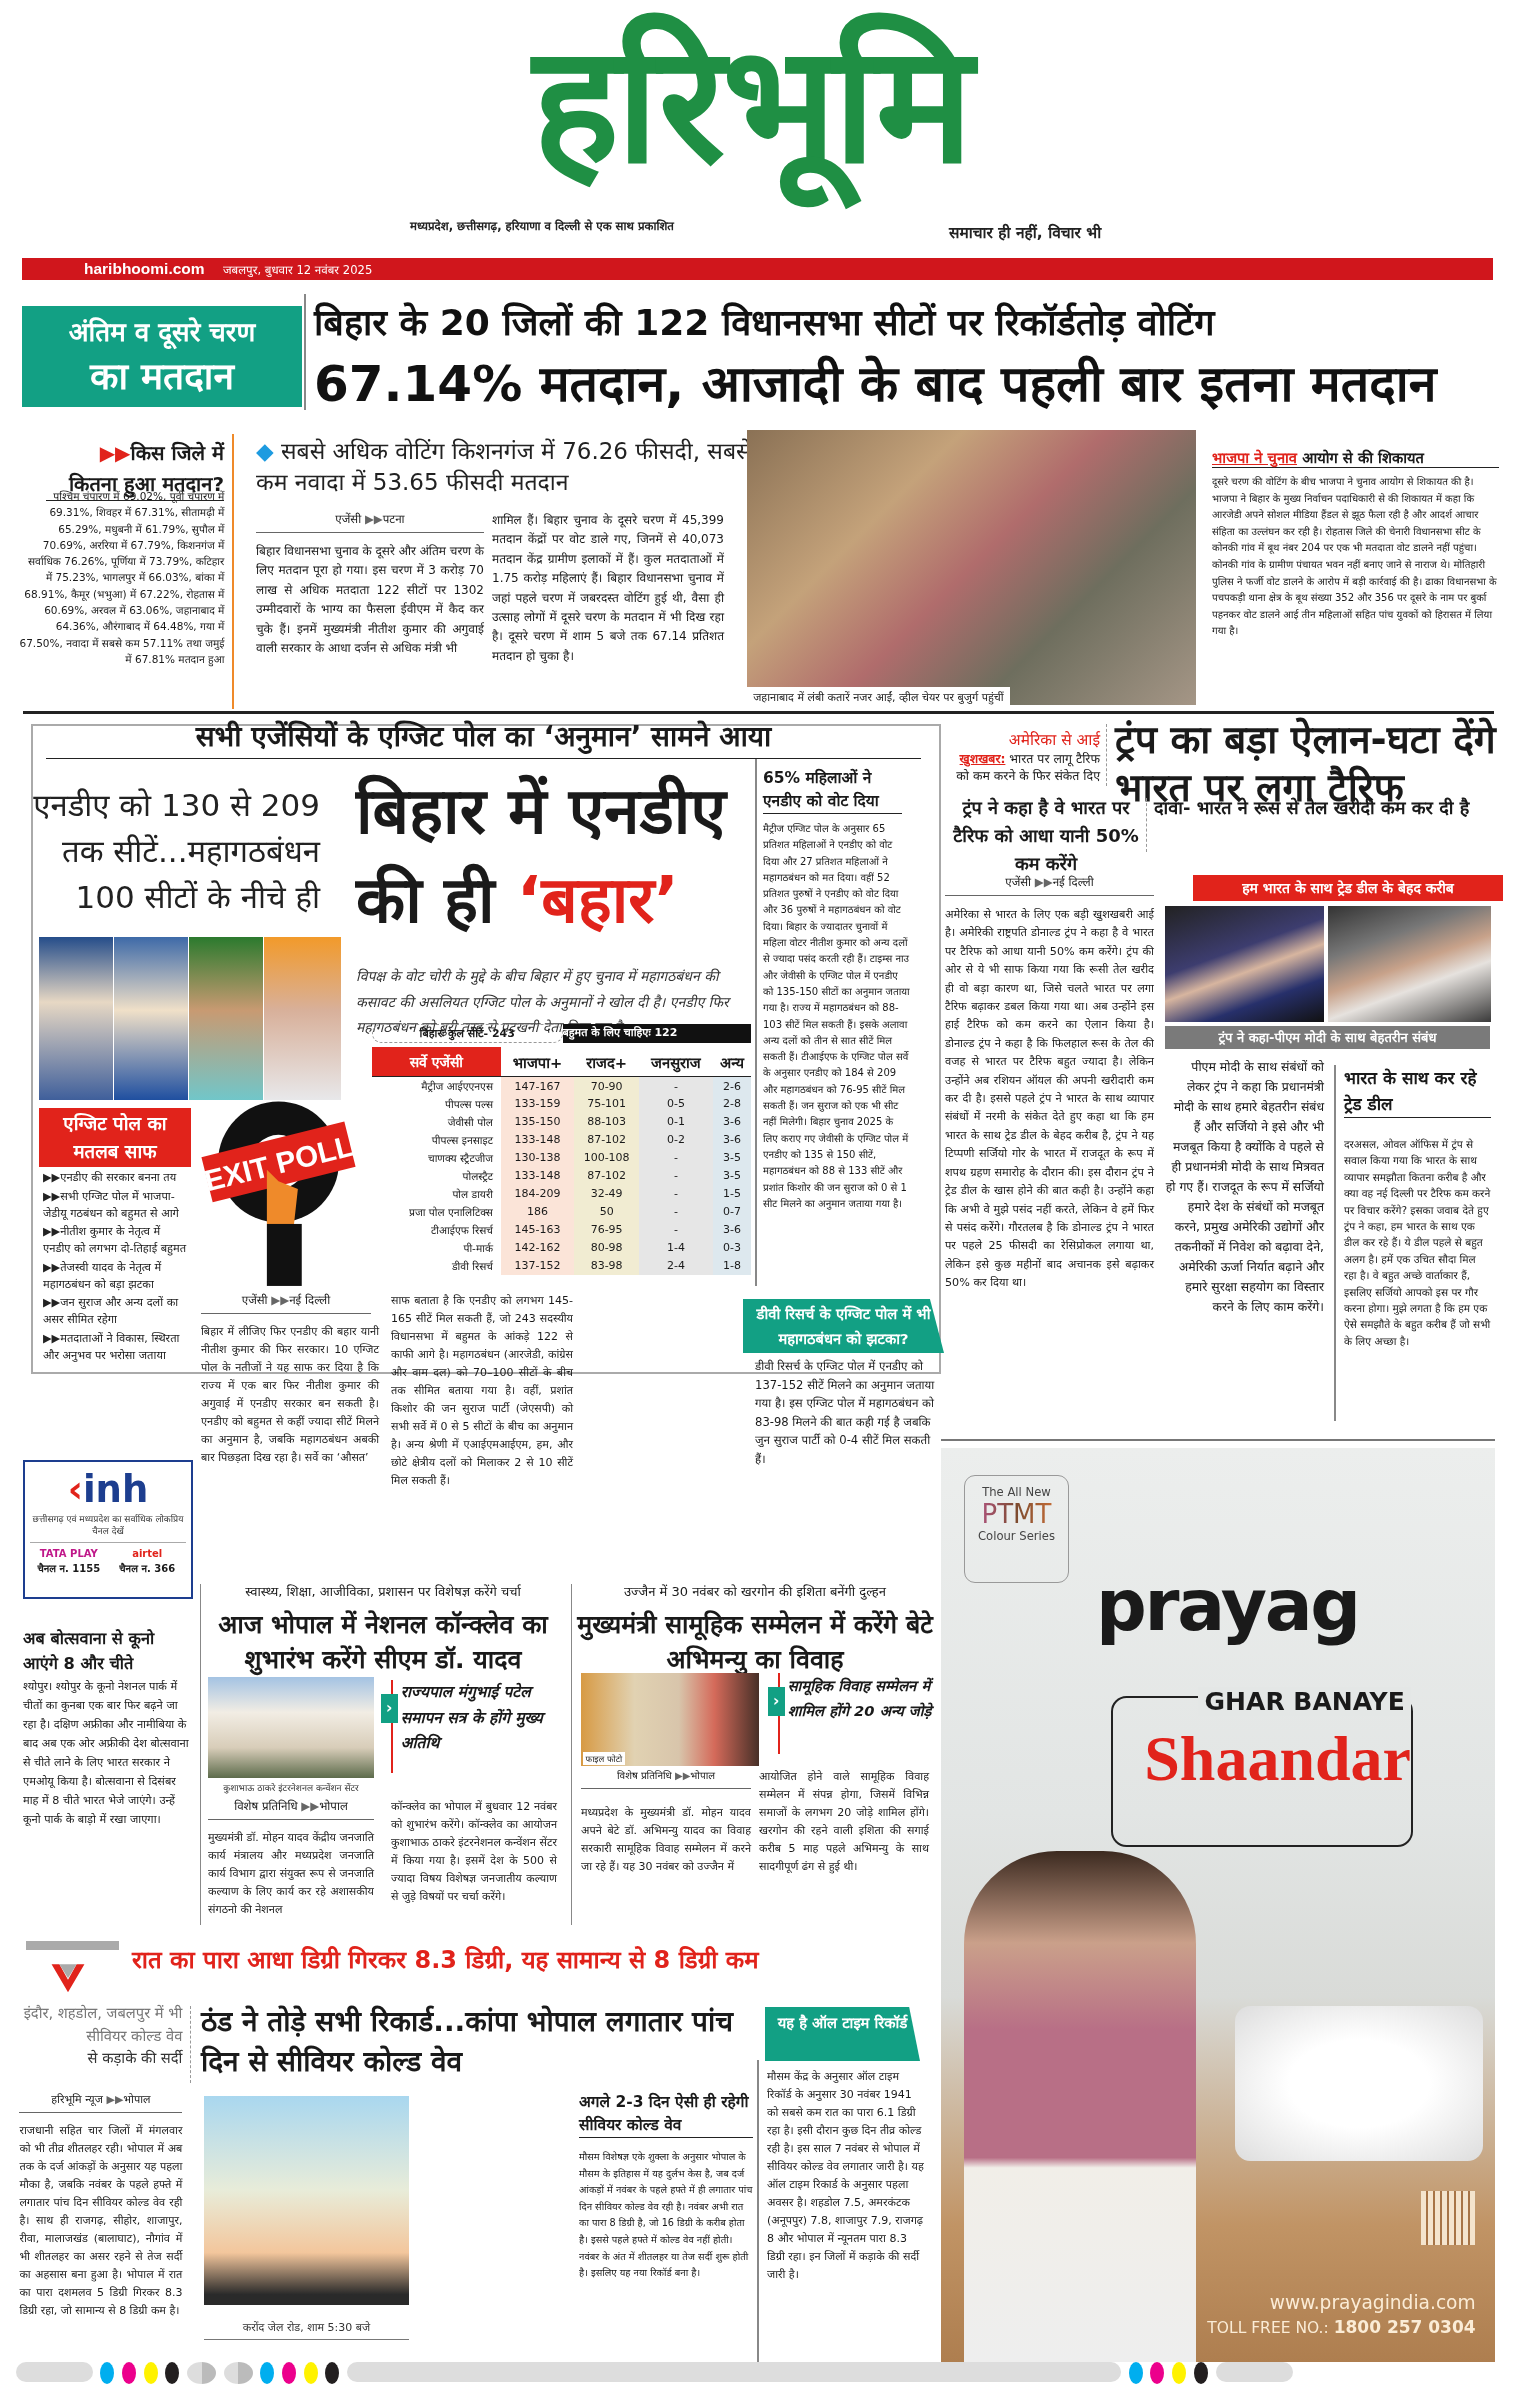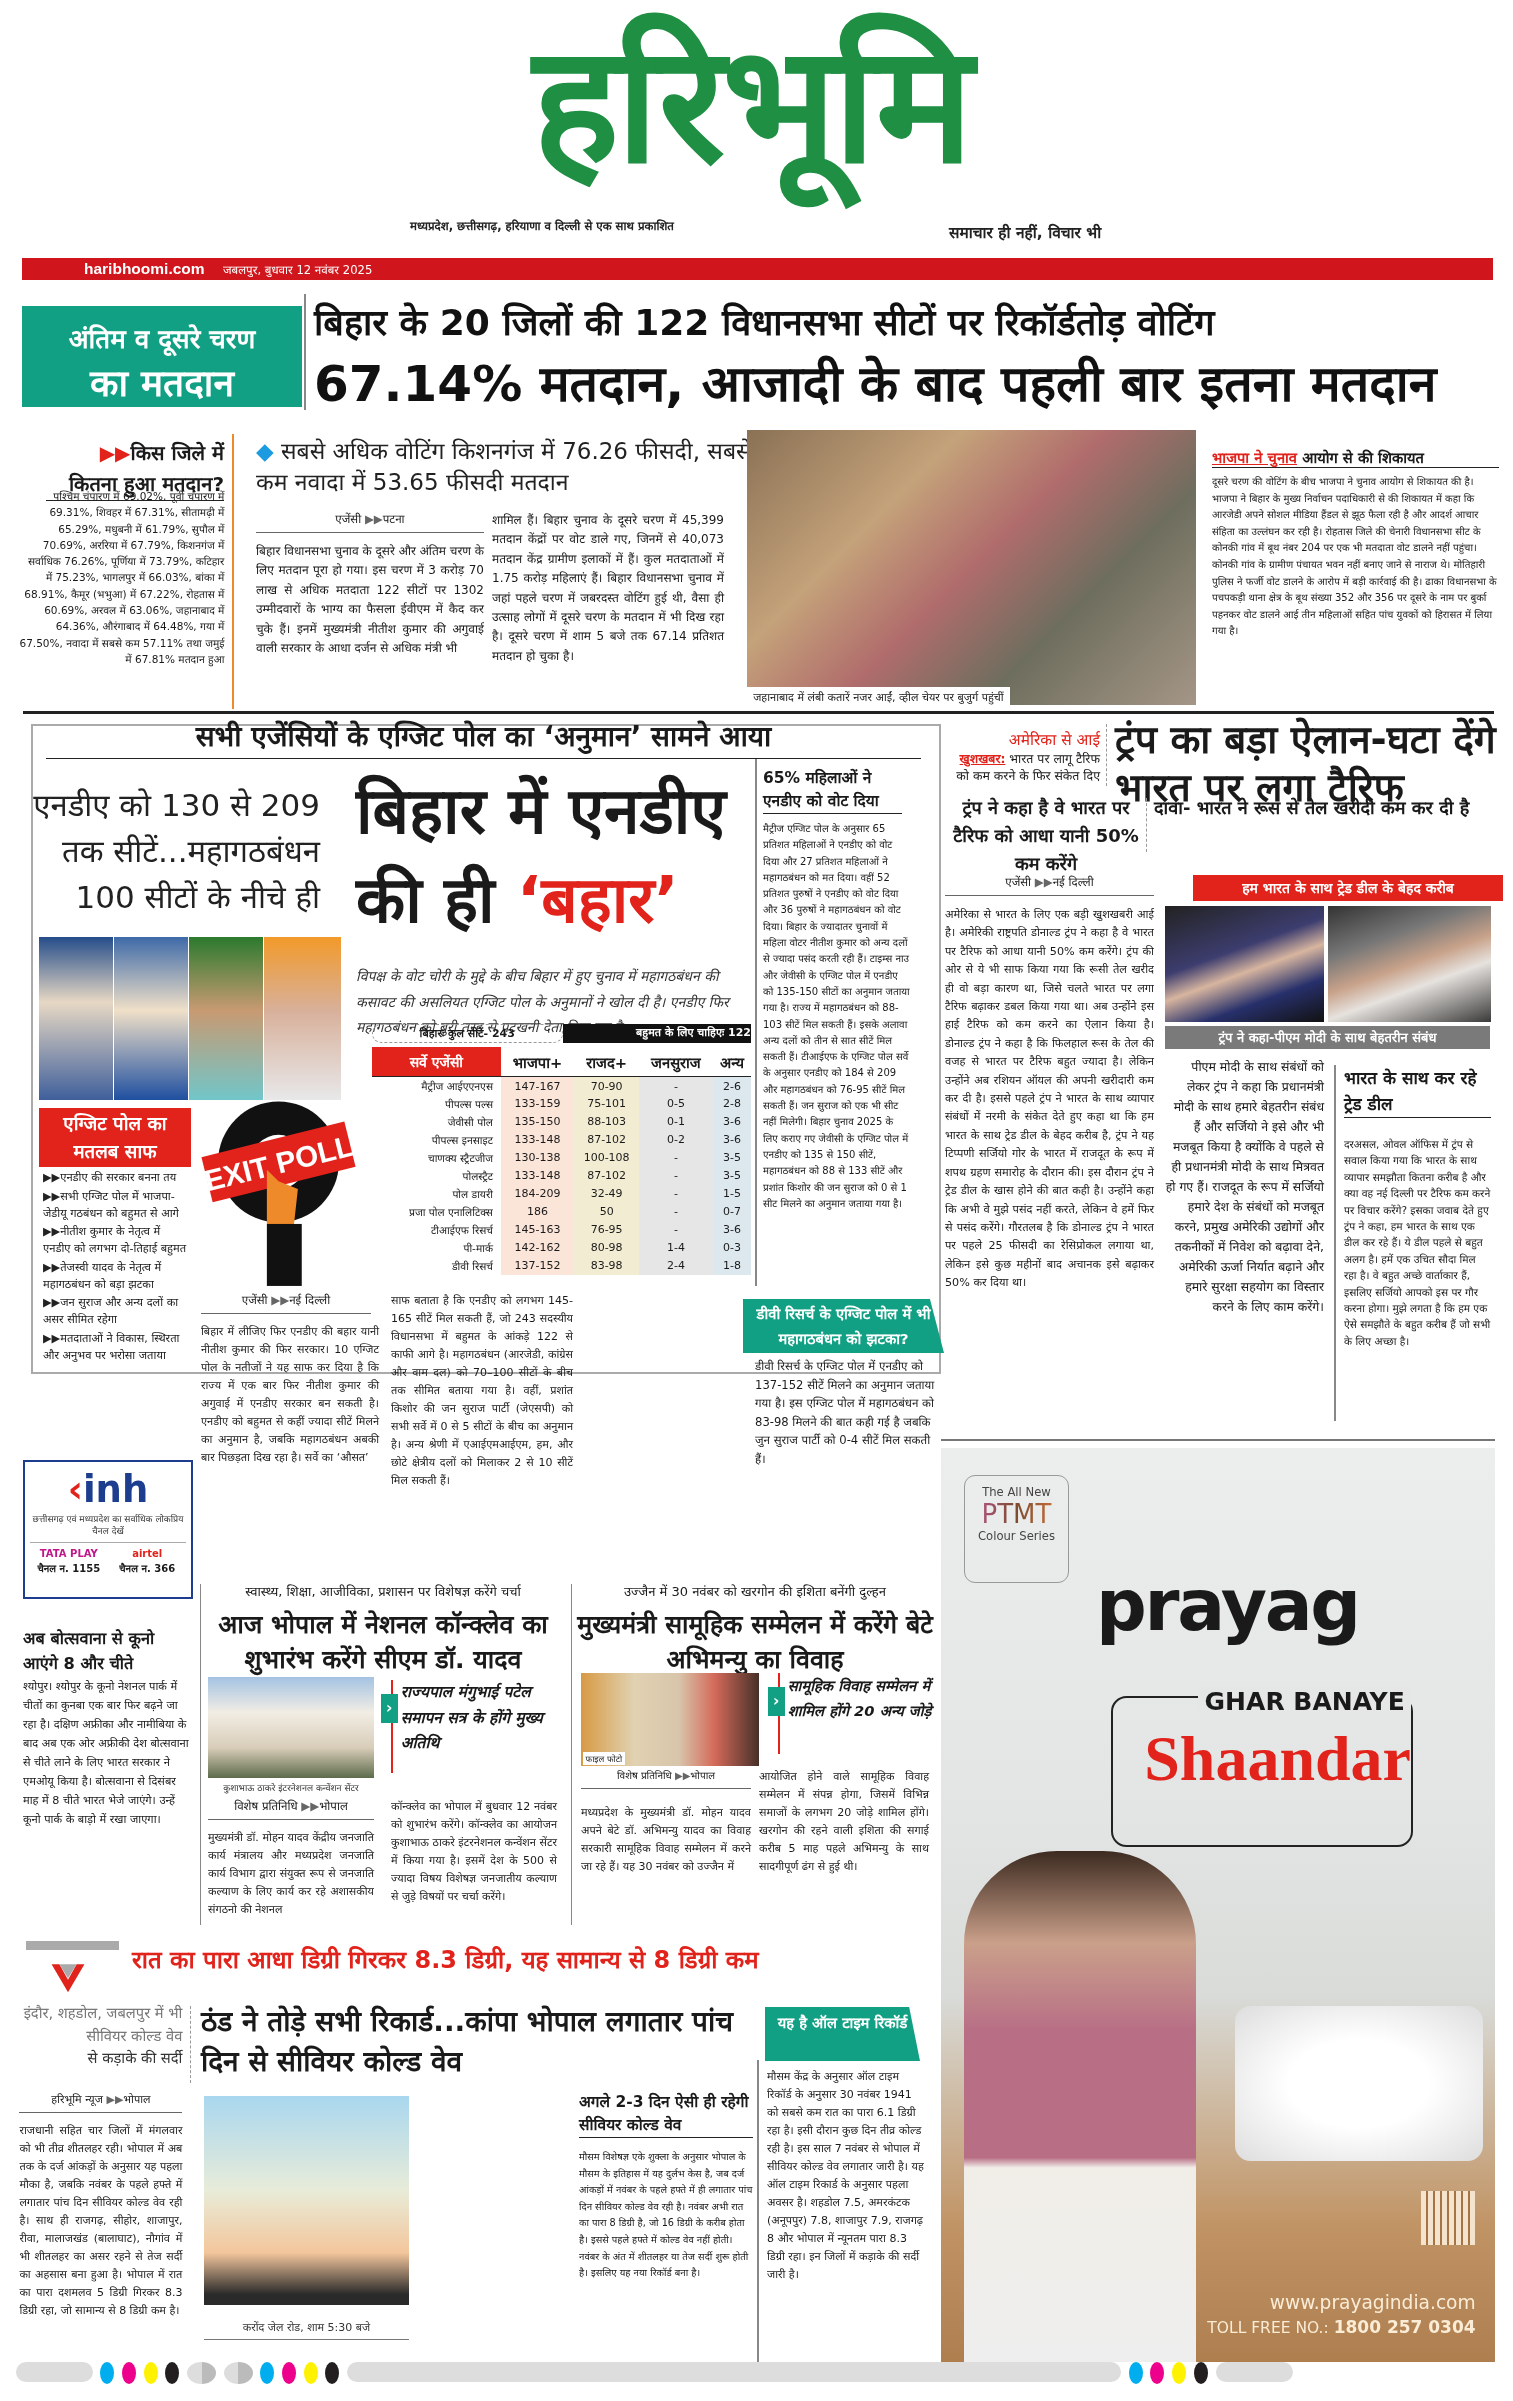--- a/index.html
+++ b/index.html
@@ -5,21 +5,21 @@
 *{box-sizing:border-box;margin:0;padding:0}
 body{width:1514px;height:2401px;background:#fff;font-family:"DejaVu Sans",sans-serif;color:#1a1a1a;position:relative;overflow:hidden}
 .abs{position:absolute}
 .masthead-logo{left:403px;top:15.5px;width:697px;text-align:center;font-family:"DejaVu Sans",sans-serif;font-weight:bold;color:#1f8f44;font-size:163px;line-height:178px;letter-spacing:-3.1px}
 .tagline-left{left:410px;top:218px;font-size:11.6px;font-weight:bold;color:#222}
 .tagline-right{left:949px;top:221px;font-size:15.5px;font-weight:bold;color:#222}
 .redbar{left:22px;top:258px;width:1471px;height:22px;background:#d0161c;color:#fff}
 .redbar .site{position:absolute;left:62px;top:1.5px;font-size:15.5px;font-family:"Liberation Sans",sans-serif;font-weight:bold}
 .redbar .dateline{position:absolute;left:201px;top:3.9px;font-size:11.6px}
 .teal{background:#12a084;color:#fff}
-.topbadge{left:22px;top:306px;width:280px;height:101px;display:flex;flex-direction:column;justify-content:flex-end;align-items:center;font-weight:bold}
+.topbadge{left:22px;top:306px;width:280px;height:101px;display:flex;flex-direction:column;justify-content:center;align-items:center;font-weight:bold}
 .topbadge .l1{font-size:26px}
 .topbadge .l2{font-size:37px}
 .vline{background:#888}
 .hl1{left:314px;top:297px;font-size:36px;font-weight:bold;color:#111;white-space:nowrap}
 .hl2{left:314px;top:348px;font-size:50px;font-weight:bold;color:#111;white-space:nowrap}
 .sidehead{left:46px;top:438px;width:178px;text-align:right;font-weight:bold;font-size:20px;line-height:31px;border-bottom:1.5px solid #222}
 .sidehead .arrow{color:#e1231b}
 .sidetext{left:19.4px;top:488px;width:205px;text-align:right;font-size:10.5px;line-height:16.3px}
 .orangeline{left:232px;top:434px;width:2.3px;height:275px;background:#ef8a2a}
 .subhl{left:256px;top:436px;width:503px;font-size:23px;line-height:31px;color:#222}
@@ -43,21 +43,21 @@
 .leaders div{position:absolute;top:0;height:163px}
 .redbox{background:#e1231b;color:#fff;font-weight:bold;text-align:center}
 .exit-red{left:39px;top:1108px;width:152px;height:59px;font-size:18.6px;line-height:28px;padding-top:2.3px}
 .bullets{left:43px;top:1169px;width:147px;font-size:11.2px;line-height:17px}
 .bullets li{list-style:none;margin-bottom:1.5px}
 .bullets .b{color:#222;font-weight:bold}
 .exitpoll-art{left:201px;top:1096px;width:155px;height:190px}
 .poll-table-wrap{left:372px;top:1024px;width:379px}
 .seatbar{display:flex;height:18.6px;font-size:11px;font-weight:bold}
 .seatbar .a{flex:1;border:0.8px dashed #999;border-radius:9.3px;text-align:center;line-height:17px}
-.seatbar .b{flex:1;background:#111;color:#fff;text-align:right;line-height:18.6px}
+.seatbar .b{flex:1;background:#111;color:#fff;text-align:left;line-height:18.6px}
 table.poll{width:379px;border-collapse:collapse;margin-top:4.6px;font-size:11px}
 table.poll th{font-size:14.7px;font-weight:bold;padding:4.6px 1.5px;border-bottom:1.5px solid #222}
 table.poll th.agency{background:#e1231b;color:#fff;font-size:14px}
 table.poll td{text-align:center;height:18px;font-family:"DejaVu Sans",sans-serif}
 table.poll td.name{text-align:right;padding-right:7.7px;font-size:10.5px}
 td.c1{background:#fbe4d8}td.c2{background:#f1ecd2}td.c3{background:#e6e6e6}td.c4{background:#dde8ee}
 .women-head{left:763px;top:767px;width:139px;font-size:15.5px;font-weight:bold;border-bottom:1.5px solid #222;line-height:23px}
 .women-text{left:763px;top:821px;width:147px;font-size:10px;line-height:16.3px}
 .teal-banner{clip-path:polygon(0 0,93% 0,100% 100%,0 100%)}
 .dv-head{left:743px;top:1299px;width:201px;height:54px;font-size:14.7px;font-weight:bold;text-align:center;line-height:25px;padding:2.3px}

